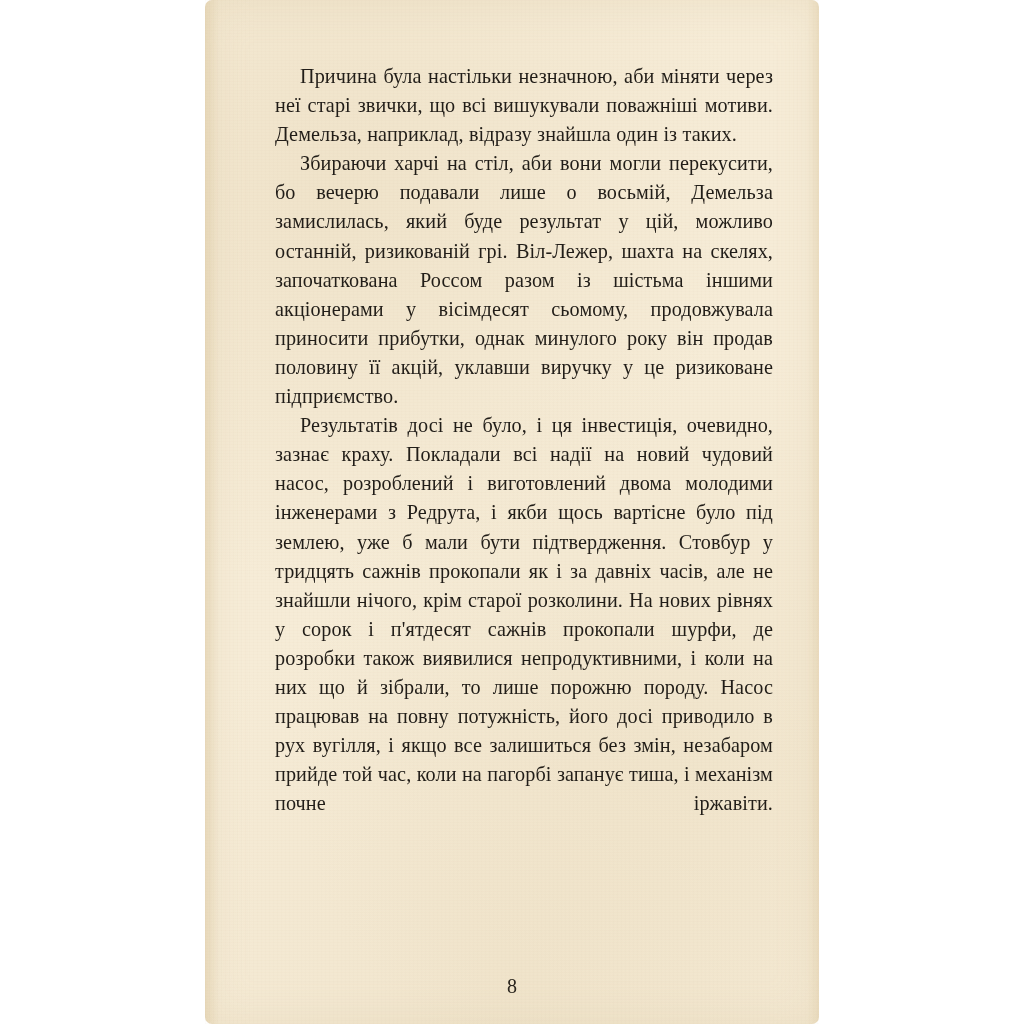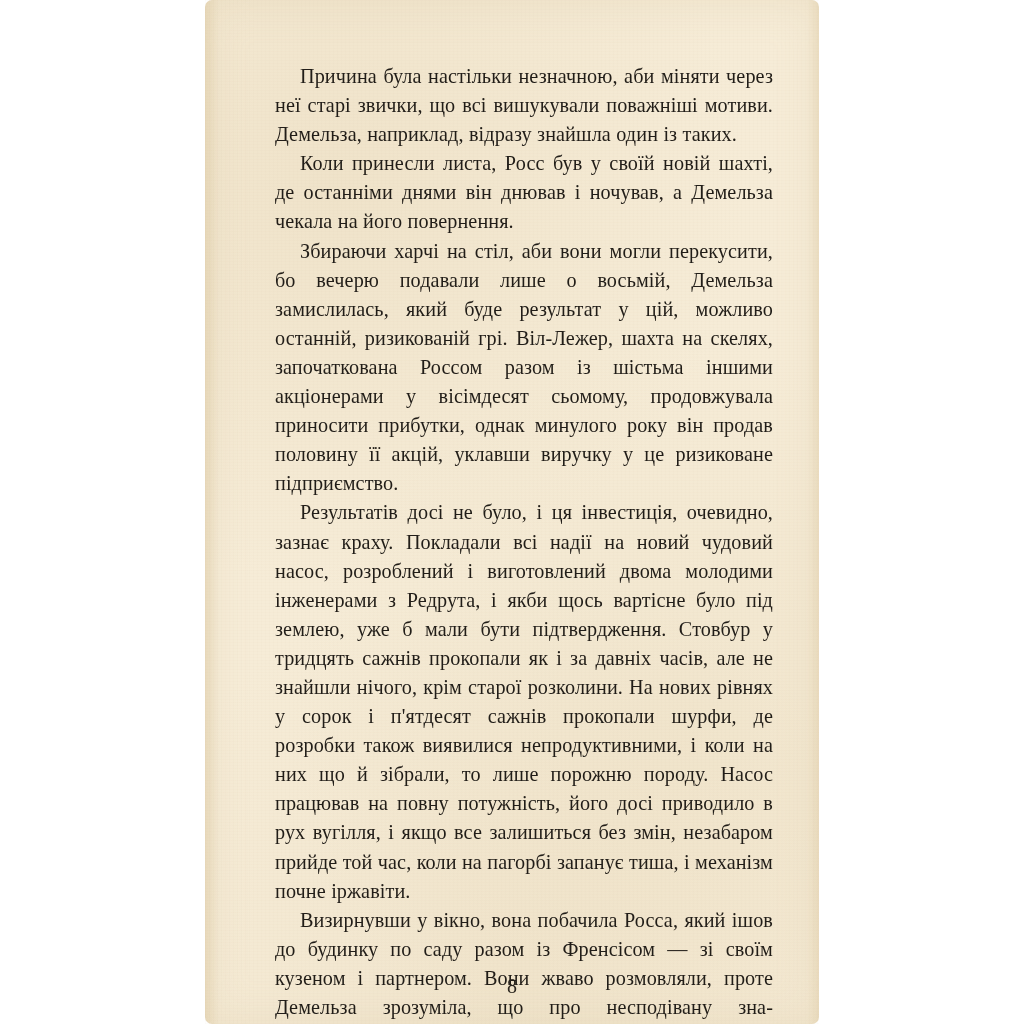--- a/index.html
+++ b/index.html
@@ -101,22 +101,20 @@
 </head>
 <body>
 
 <div id="page-wrap">
 
   <div id="paper">
     <div id="grain"></div>
 
     <div id="textblock">
       <p class="para">Причина була настільки незначною, аби міняти через неї старі звички, що всі вишукували поважніші мотиви. Демельза, наприклад, відразу знайшла один із таких.</p>
-      <p class="para">Коли принесли листа, Росс був у своїй новій шахті, де останніми днями він днював і ночував, а Демельза чекала на його повернення.</p>
       <p class="para">Збираючи харчі на стіл, аби вони могли перекусити, бо вечерю подавали лише о восьмій, Демельза замислилась, який буде результат у цій, можливо останній, ризикованій грі. Віл-Лежер, шахта на скелях, започаткована Россом разом із шістьма іншими акціонерами у вісімдесят сьомому, продовжувала приносити прибутки, однак минулого року він продав половину її акцій, уклавши виручку у це ризиковане підприємство.</p>
       <p class="para">Результатів досі не було, і ця інвестиція, очевидно, зазнає краху. Покладали всі надії на новий чудовий насос, розроблений і виготовлений двома молодими інженерами з Редрута, і якби щось вартісне було під землею, уже б мали бути підтвердження. Стовбур у тридцять сажнів прокопали як і за давніх часів, але не знайшли нічого, крім старої розколини. На нових рівнях у сорок і п'ятдесят сажнів прокопали шурфи, де розробки також виявилися непродуктивними, і коли на них що й зібрали, то лише порожню породу. Насос працював на повну потужність, його досі приводило в рух вугілля, і якщо все залишиться без змін, незабаром прийде той час, коли на пагорбі запанує тиша, і механізм почне іржавіти.</p>
-      <p class="para cut">Визирнувши у вікно, вона побачила Росса, який ішов до будинку по саду разом із Френсісом — зі своїм кузеном і партнером. Вони жваво розмовляли, проте Демельза зрозуміла, що про несподівану зна-</p>
     </div>
 
     <div id="folio">8</div>
   </div>
 
 </div>
 
 </body></html>

